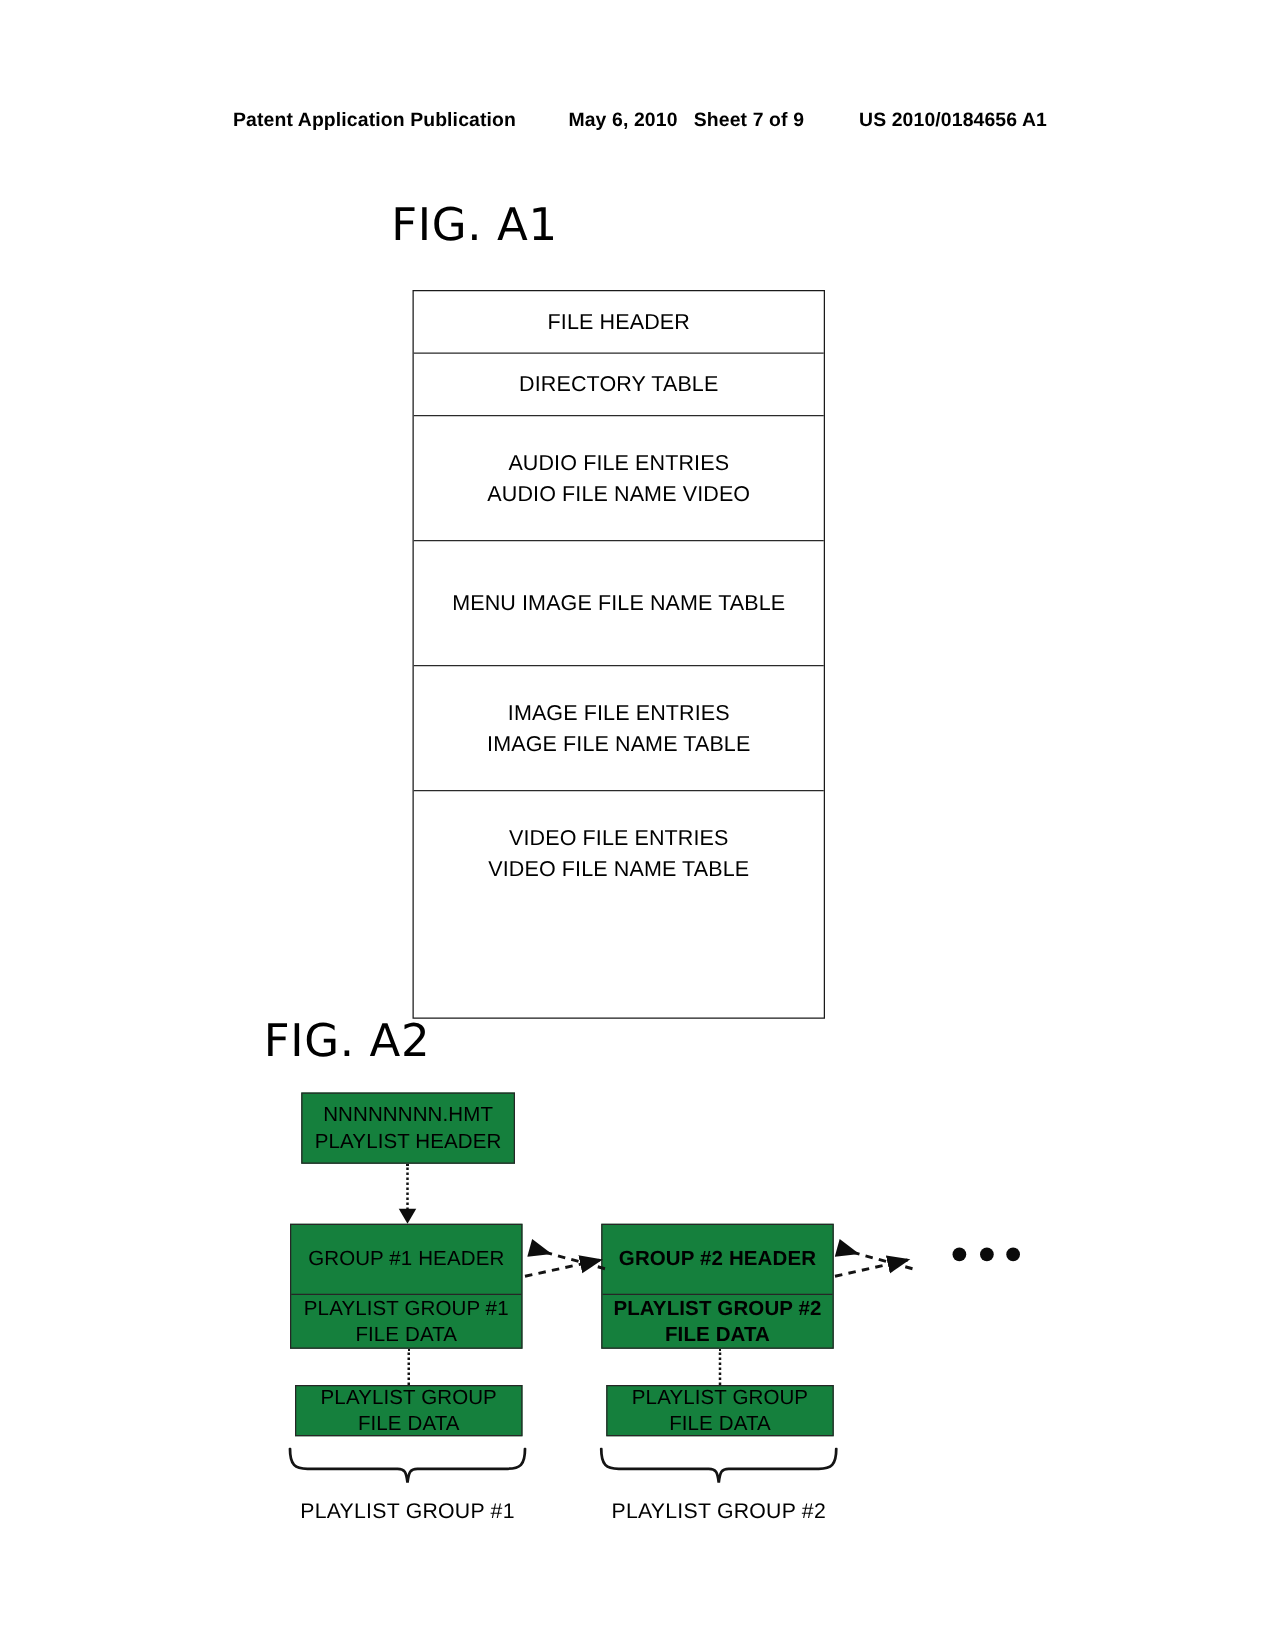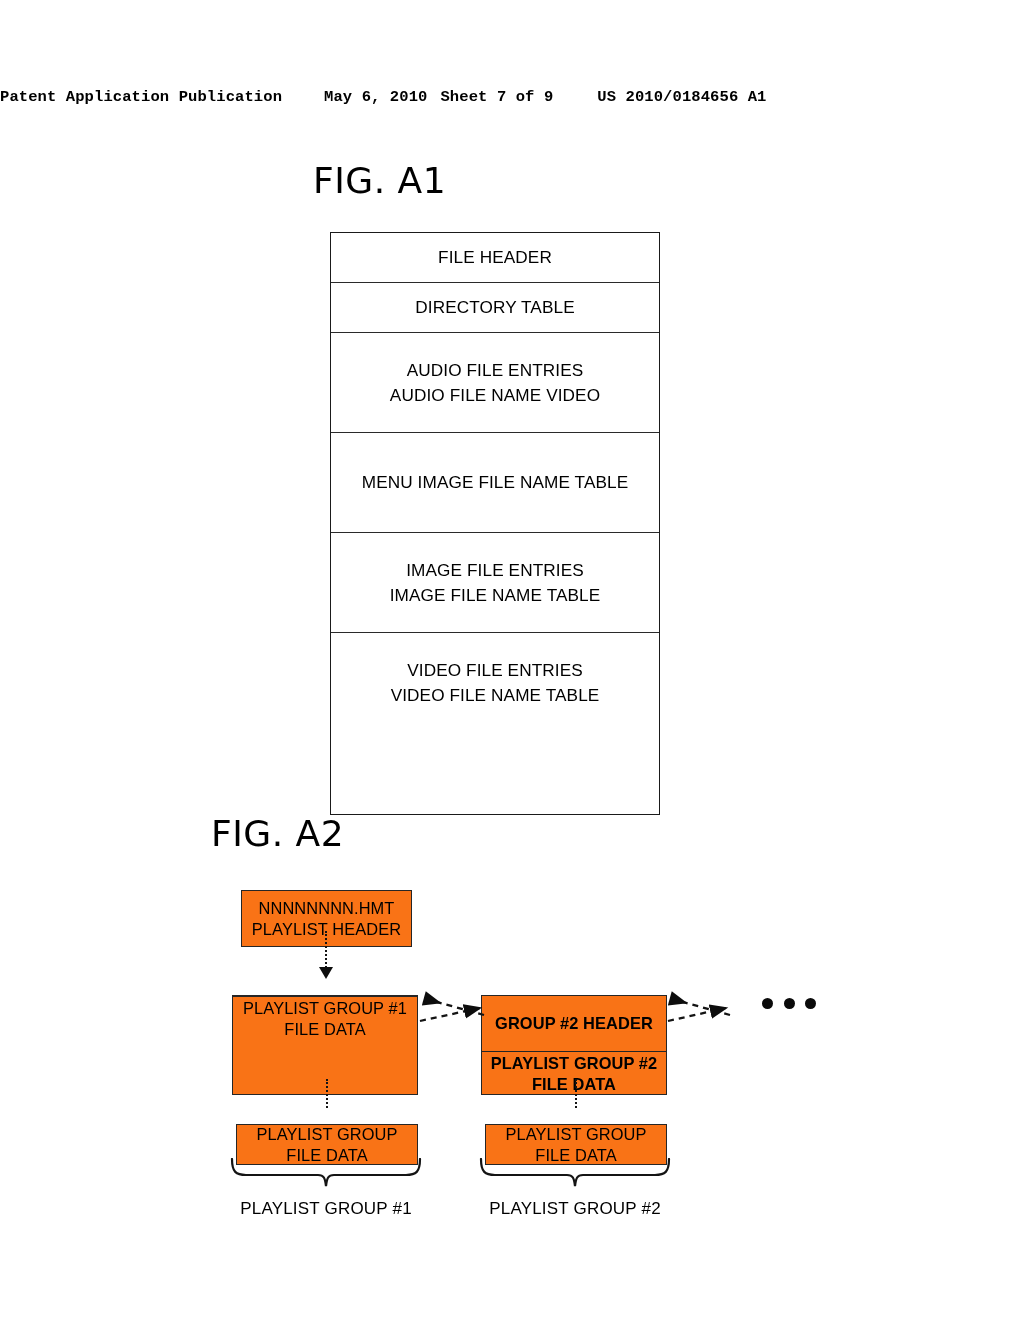--- a/index.html
+++ b/index.html
@@ -16,22 +16,23 @@
     width:1024px; height:1320px;
     background:#fff;
   }
 
   
   #pub-header {
     position:absolute;
     left:0; top:88px;
     width:1024px;
     display:flex;
+    justify-content:center;
     align-items:baseline;
-    font-family:Liberation Mono, monospace;
+    font-family:Liberation Sans, sans-serif;
     font-weight:bold;
     font-size:15.5px;
     letter-spacing:0.1px;
     white-space:nowrap;
   }
   #pub-header .seg { display:inline-block; }
   #pub-header .gap-a { width:42px; }
   #pub-header .gap-b { width:13px; }
   #pub-header .gap-c { width:44px; }
 
@@ -71,22 +72,21 @@
   }
   #a1-table .row:last-child { border-bottom:none; }
   #a1-table .row.single { height:50px; }
   #a1-table .row.double { height:100px;align-items:center; }
   #a1-table .row .ln { display:block; }
 
   
   .a2box {
     position:absolute;
     border:1.5px solid #262626;
-    background:#f97316;
-    margin-top:16px;
+    background:#15803d;
   }
   .a2box .seg {
     display:flex;
     flex-direction:column;
     align-items:center;
     justify-content:center;
     text-align:center;
     font-size:16.4px;
     line-height:21px;
     letter-spacing:0.1px;
@@ -212,20 +212,23 @@
     <div class="seg">
       <span>NNNNNNNN.HMT</span>
       <span>PLAYLIST HEADER</span>
     </div>
   </div>
 
   <div class="vconn" id="conn-hmt-g1"></div>
   <div class="arrowhead-down" id="arrow-hmt-g1"></div>
 
   <div class="a2box" id="group1-box">
+    <div class="seg header">
+      <span>GROUP #1 HEADER</span>
+    </div>
     <div class="seg data divider">
       <span>PLAYLIST GROUP #1</span>
       <span>FILE DATA</span>
     </div>
   </div>
 
   <div class="a2box" id="group2-box">
     <div class="seg header">
       <span>GROUP #2 HEADER</span>
     </div>

